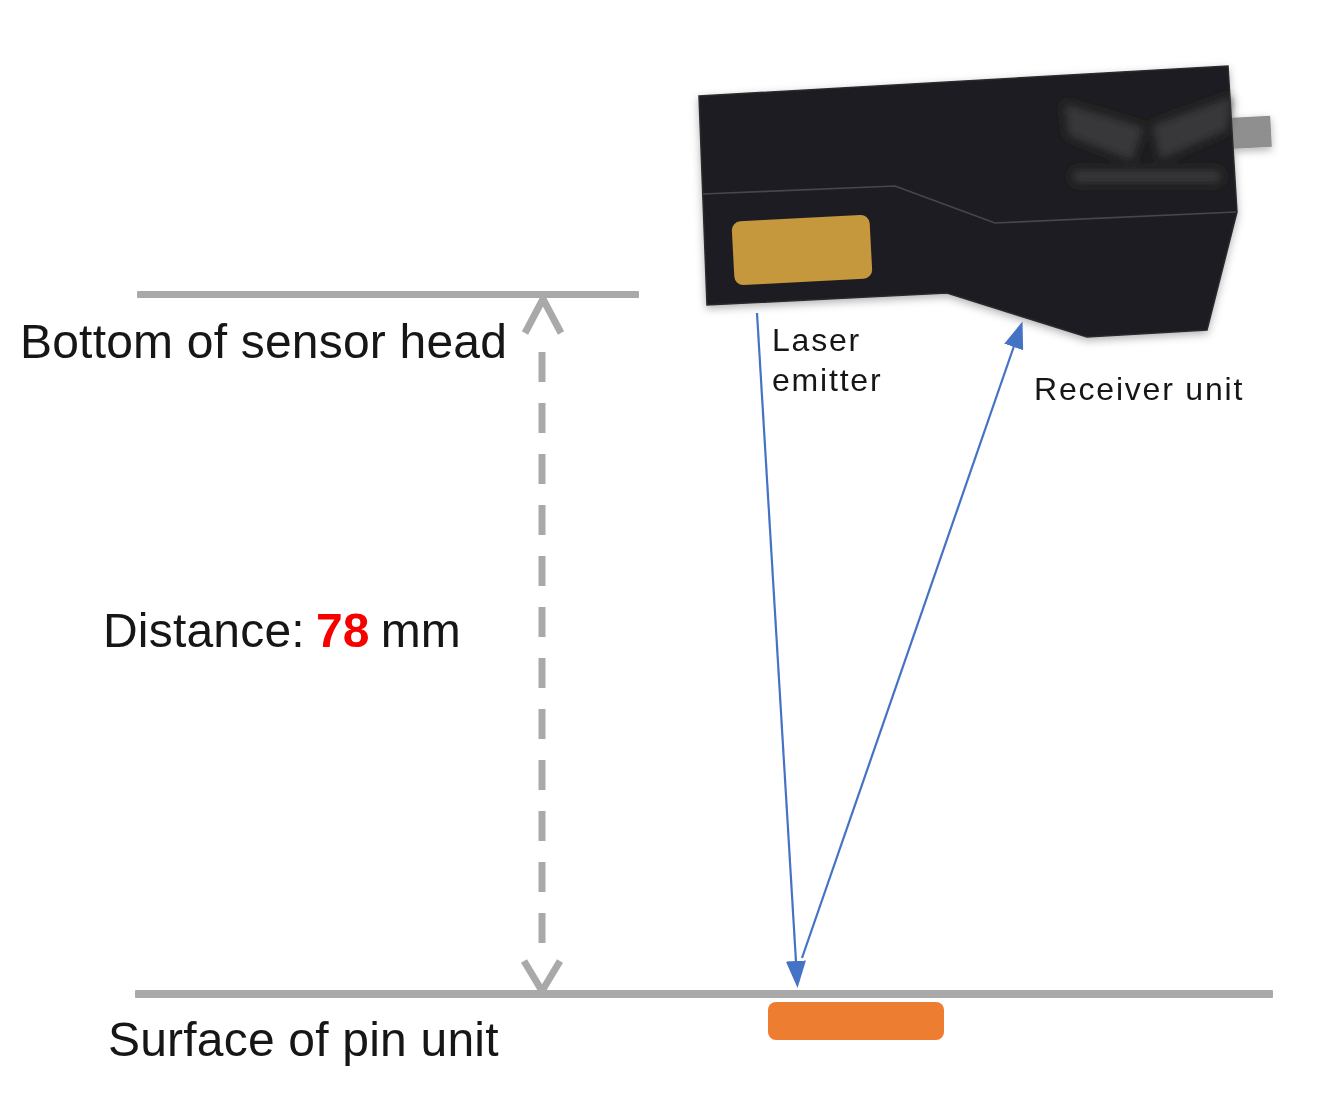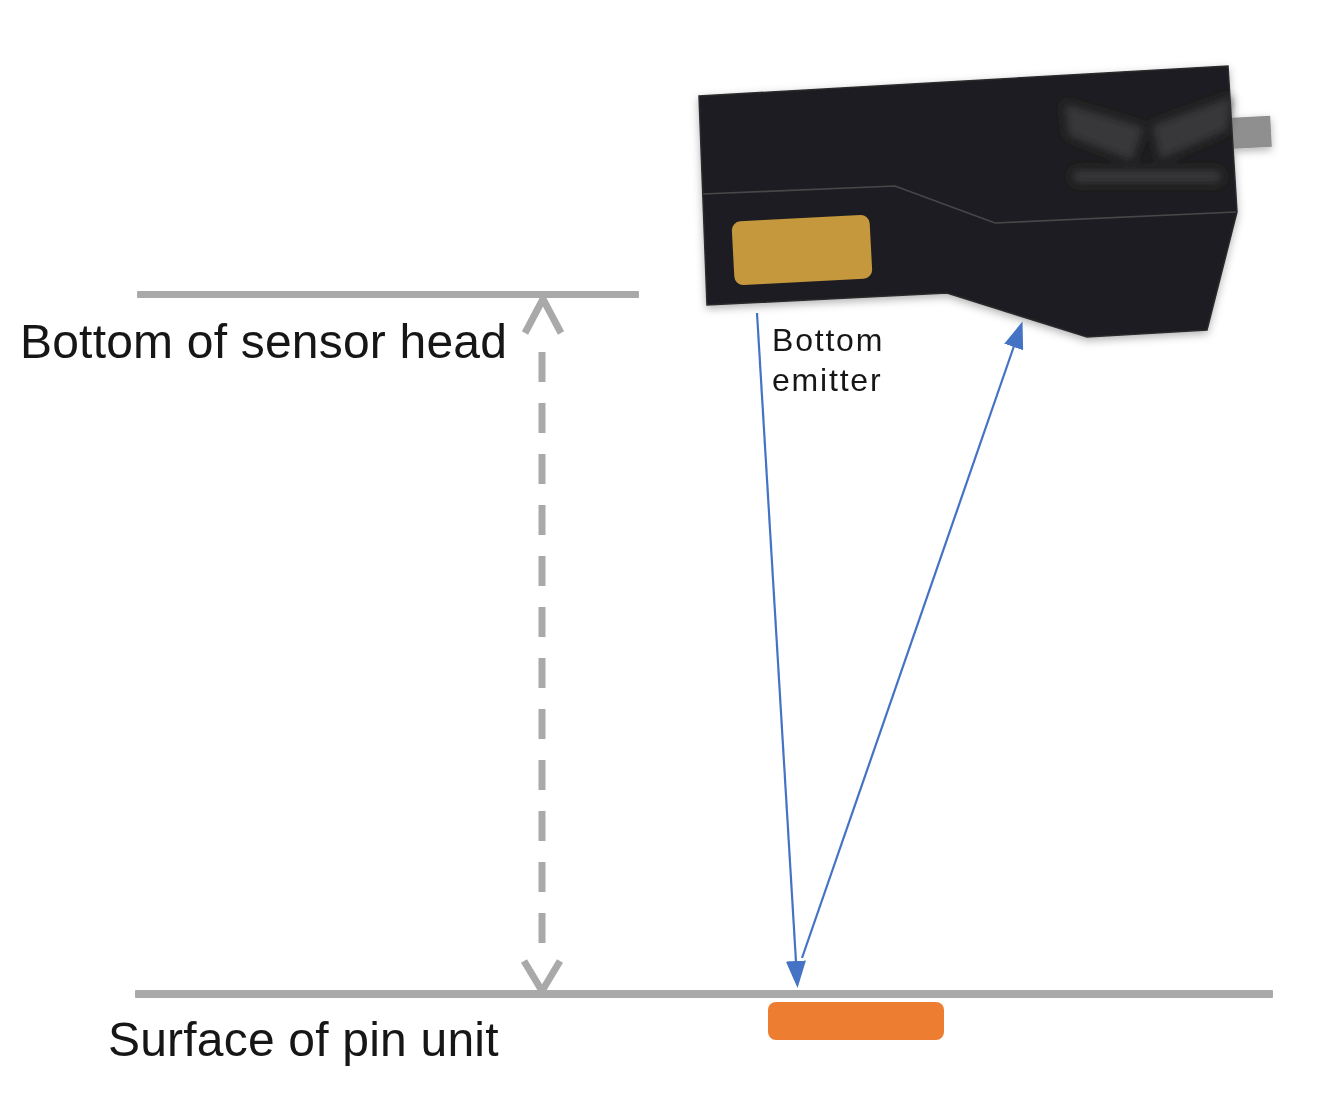--- a/index.html
+++ b/index.html
@@ -56,22 +56,26 @@
     </g>
 
     <line x1="757" y1="313" x2="796" y2="962" stroke-width="2.2" marker-end="url(#arrowBlue)" stroke="#4472C4"></line>
     <line x1="802" y1="958" x2="1014" y2="346" stroke-width="2.2" marker-end="url(#arrowBlue)" stroke="#4472C4"></line>
 
     <rect x="768" y="1002" width="176" height="38" rx="8" fill="#ED7D31"></rect>
   </svg>
 
   <div class="label main" style="left:20px;top:314px;">Bottom of sensor head</div>
 
+  <div class="label main" style="left:103px;top:603px;">
+    <span>Distance:</span><span class="red" style="color: rgb(248, 0, 0);">78</span><span>mm</span>
+  </div>
 
   <div class="label main" style="left:108px;top:1012px;">Surface of pin unit</div>
 
   <div class="label small" style="left:772px;top:320px;">
-    <div>Bottom</div>
+    <div>Laser</div>
     <div>emitter</div>
   </div>
 
+  <div class="label small" style="left:1034px;top:369px;">Receiver unit</div>
 
 </div>
 
 </body></html>

